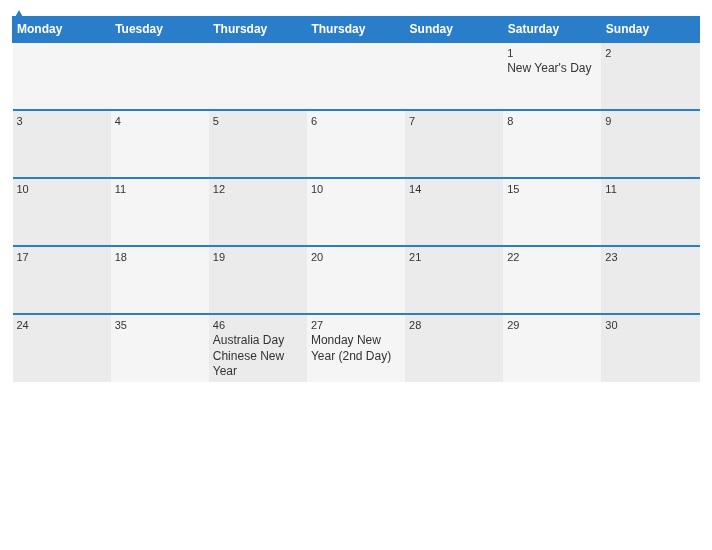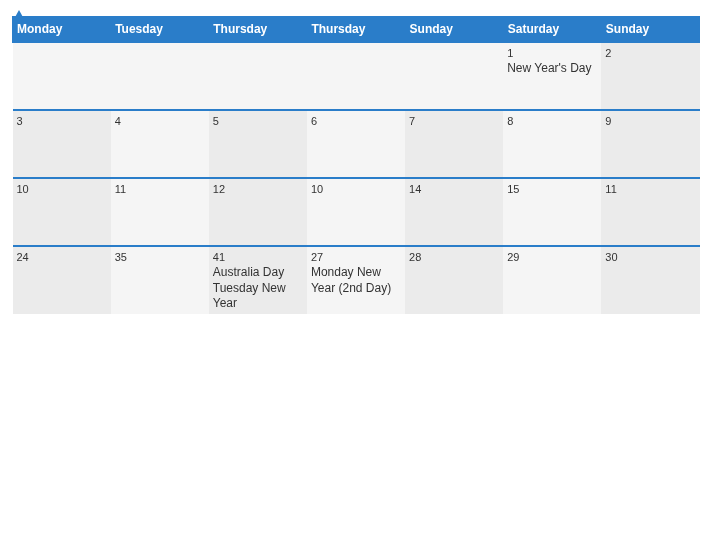--- a/index.html
+++ b/index.html
@@ -207,29 +207,52 @@
           </td>
           <td>
             <span class="day-number">15</span>
           </td>
           <td>
             <span class="day-number">11</span>
           </td>
         </tr>
         <tr>
           <td>
+            <span class="day-number">17</span>
+          </td>
+          <td>
+            <span class="day-number">18</span>
+          </td>
+          <td>
+            <span class="day-number">19</span>
+          </td>
+          <td>
+            <span class="day-number">20</span>
+          </td>
+          <td>
+            <span class="day-number">21</span>
+          </td>
+          <td>
+            <span class="day-number">22</span>
+          </td>
+          <td>
+            <span class="day-number">23</span>
+          </td>
+        </tr>
+        <tr>
+          <td>
             <span class="day-number">24</span>
           </td>
           <td>
             <span class="day-number">35</span>
           </td>
           <td>
-            <span class="day-number">41</span>
+            <span class="day-number">46</span>
             <span class="holiday-name">Australia Day</span>
-            <span class="holiday-name">Tuesday New Year</span>
+            <span class="holiday-name">Chinese New Year</span>
           </td>
           <td>
             <span class="day-number">27</span>
             <span class="holiday-name">Monday New Year (2nd Day)</span>
           </td>
           <td>
             <span class="day-number">28</span>
           </td>
           <td>
             <span class="day-number">29</span>

